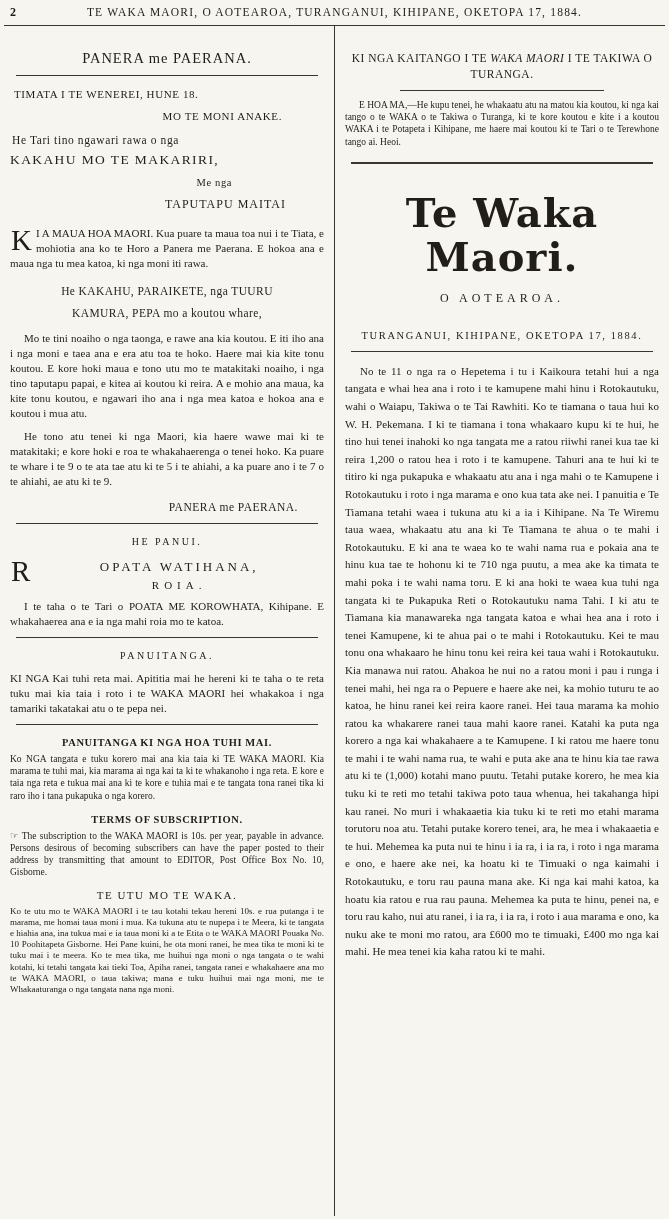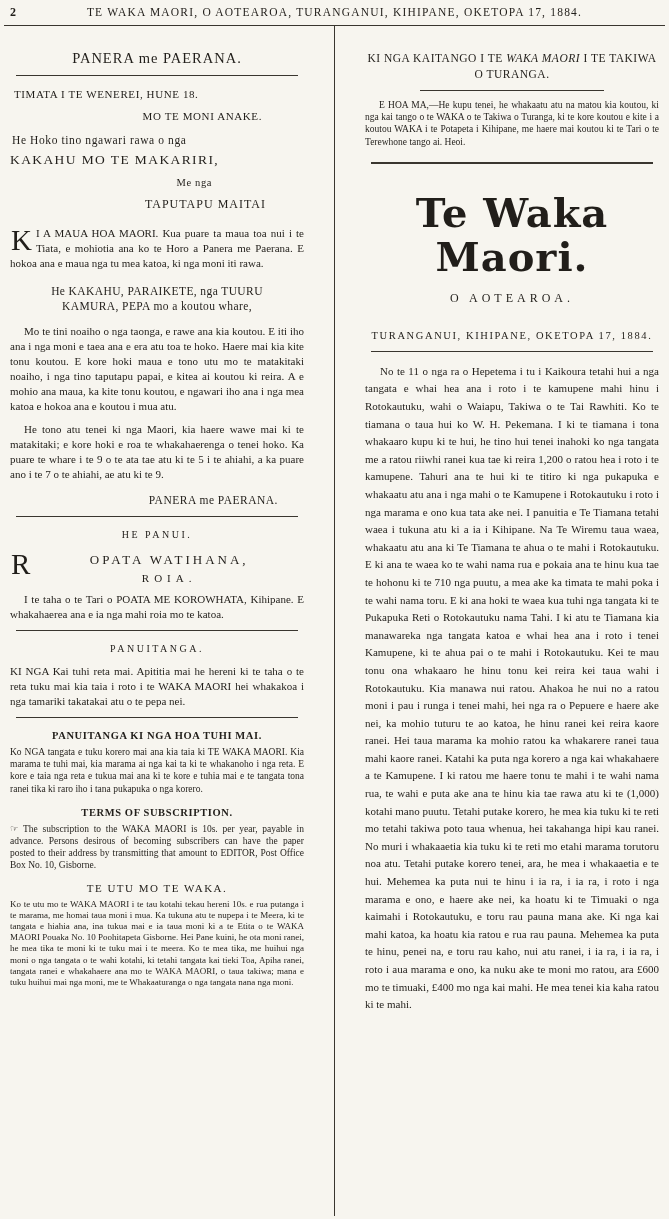--- a/index.html
+++ b/index.html
@@ -19,21 +19,21 @@
     position:absolute; left:10px; top:5px;
     font-size:12px; font-weight:bold;
   }
   .header-title {
     text-align:center; font-size:11.5px; letter-spacing:1.2px;
     font-variant:small-caps;
   }
   .rule { border-top:1px solid #3a362f; }
   .rule.full { margin:3px 4px 0 4px; }
   
-  .columns { display:flex; height:1190px;gap:20px; }
+  .columns { display:flex; height:1190px; }
   .col { flex:1 1 0; padding:0 10px; overflow:hidden; }
   .col-left { width:330px; }
   .col-right { width:334px; }
   .col-divider { width:1px; background:#3a362f; }
   .col-rule { margin:8px 6px; }
   .col-rule.short { margin:8px 55px; }
   
   .body-para {
     font-size:11px; line-height:15px; text-align:justify;
     margin-top:8px;
@@ -50,21 +50,21 @@
     margin-top:24px; text-align:center; font-size:14.5px; font-weight:normal;
     letter-spacing:1px;
   }
   .ad-line { font-size:11px; letter-spacing:.6px; }
   .ad-start { margin:12px 0 0 4px; }
   .ad-cash  { margin-top:10px; text-align:right; padding-right:42px; }
   .ad-intro { margin:12px 0 0 2px; font-size:11.5px; }
   .ad-goods { margin-top:6px; text-align:left; font-size:13.5px; letter-spacing:1.4px; }
   .ad-menga { margin-top:9px; text-align:right; padding-right:92px; font-size:10.5px; }
   .ad-boots { margin-top:9px; text-align:right; padding-right:38px; font-size:12px; letter-spacing:1px; }
-  .ad-subhead { text-align:center; font-size:11.5px; letter-spacing:.4px; margin-top:3px; }
+  .ad-subhead { text-align:center; font-size:11.5px; letter-spacing:.4px; margin-top:10px; }
   .ad-subhead.first { margin-top:14px;text-align:center; }
   .signature { text-align:right; padding-right:26px; margin:12px 0 10px 0; font-size:11.5px; letter-spacing:.5px; }
   
   .sec-heading {
     text-align:center; font-weight:normal; font-size:10px;
     letter-spacing:2.5px; margin-top:12px;
   }
   .sec-heading.bold { font-weight:bold; font-size:10.5px; letter-spacing:.6px; }
   .lawyer-block { margin-top:10px; overflow:hidden; }
   .lawyer-name { text-align:center; font-size:13px; letter-spacing:3px; margin-top:2px; }
@@ -109,21 +109,21 @@
 
   <div class="columns">
 
     <section class="col col-left">
 
       <h2 class="ad-heading">PANERA me PAERANA.</h2>
       <div class="rule col-rule"></div>
 
       <p class="ad-line ad-start">TIMATA I TE WENEREI, HUNE 18.</p>
       <p class="ad-line ad-cash">MO TE MONI ANAKE.</p>
-      <p class="ad-line ad-intro">He Hoko tino ngawari rawa o nga</p>
+      <p class="ad-line ad-intro">He Tari tino ngawari rawa o nga</p>
       <p class="ad-line ad-goods">KAKAHU MO TE MAKARIRI,</p>
       <p class="ad-line ad-menga">Me nga</p>
       <p class="ad-line ad-boots">TAPUTAPU MAITAI</p>
 
       <p class="body-para" style="margin-top:14px;">
         <span class="dropcap">K</span><span>I A MAUA HOA MAORI. Kua puare ta maua toa nui i te Tiata, e mohiotia ana ko te Horo a Panera me Paerana. E hokoa ana e maua nga tu mea katoa, ki nga moni iti rawa.</span>
       </p>
 
       <p class="ad-subhead first">He KAKAHU, PARAIKETE, nga TUURU</p>
       <p class="ad-subhead">KAMURA, PEPA mo a koutou whare,</p>

